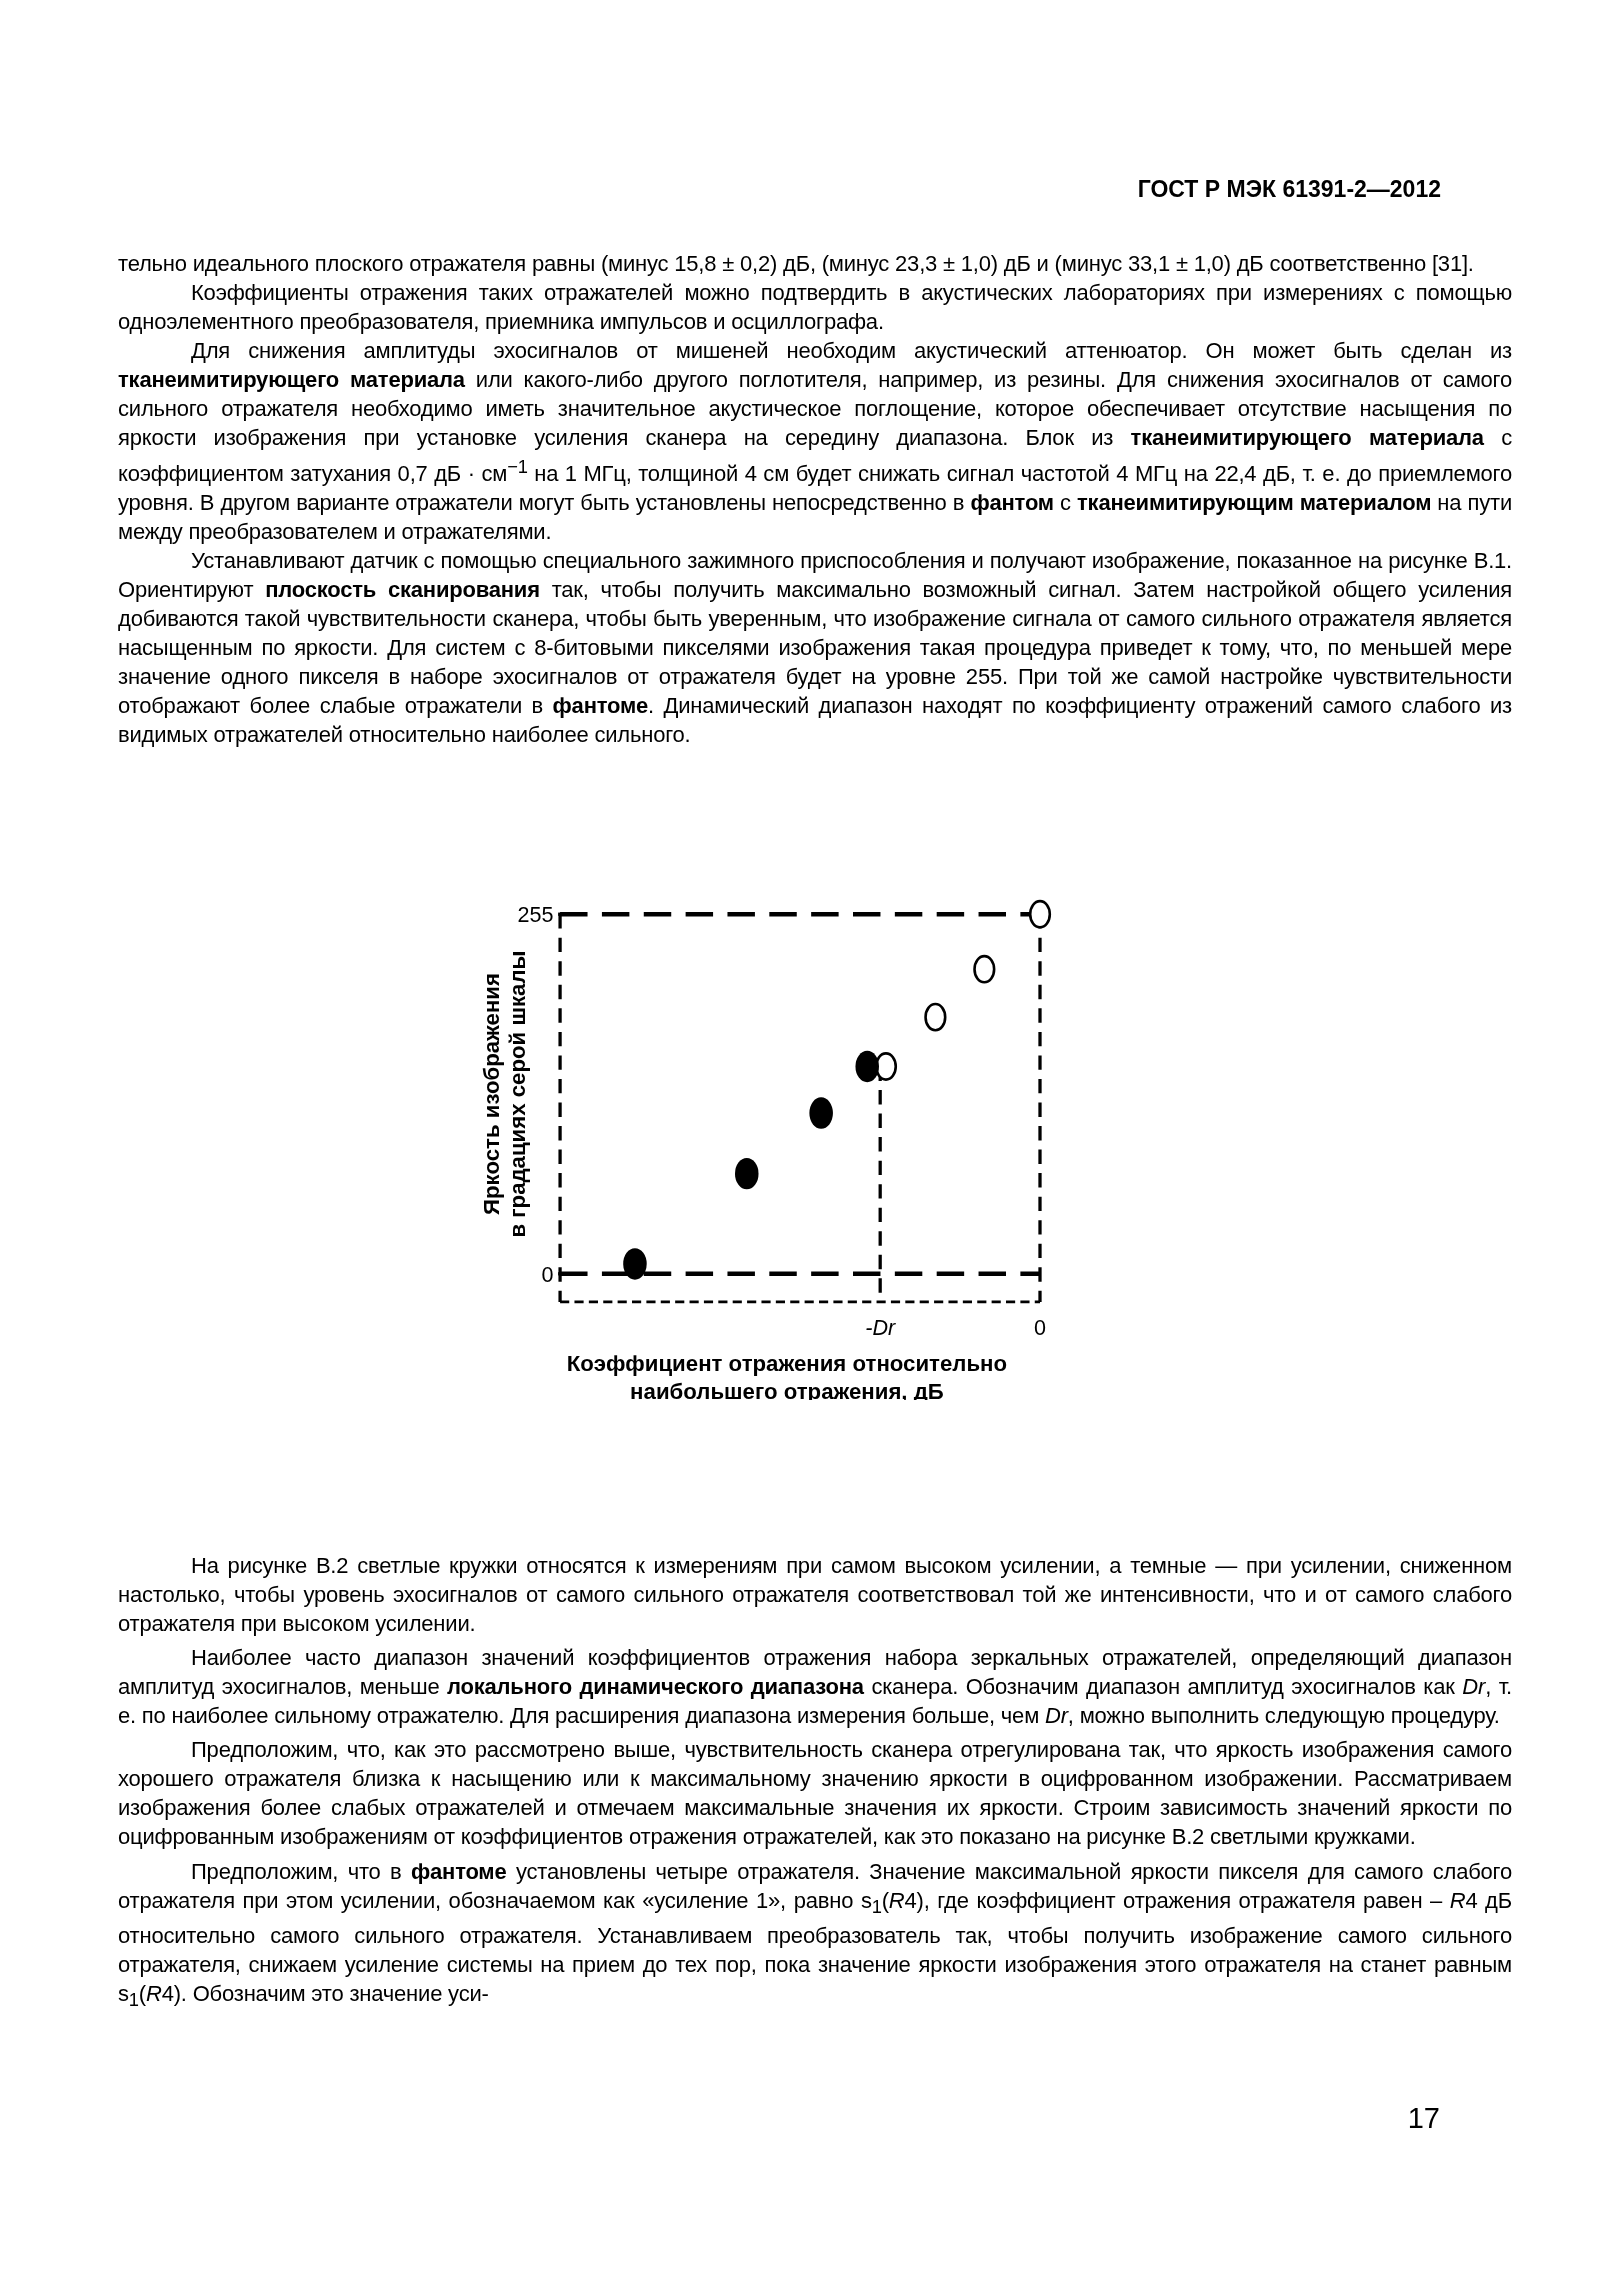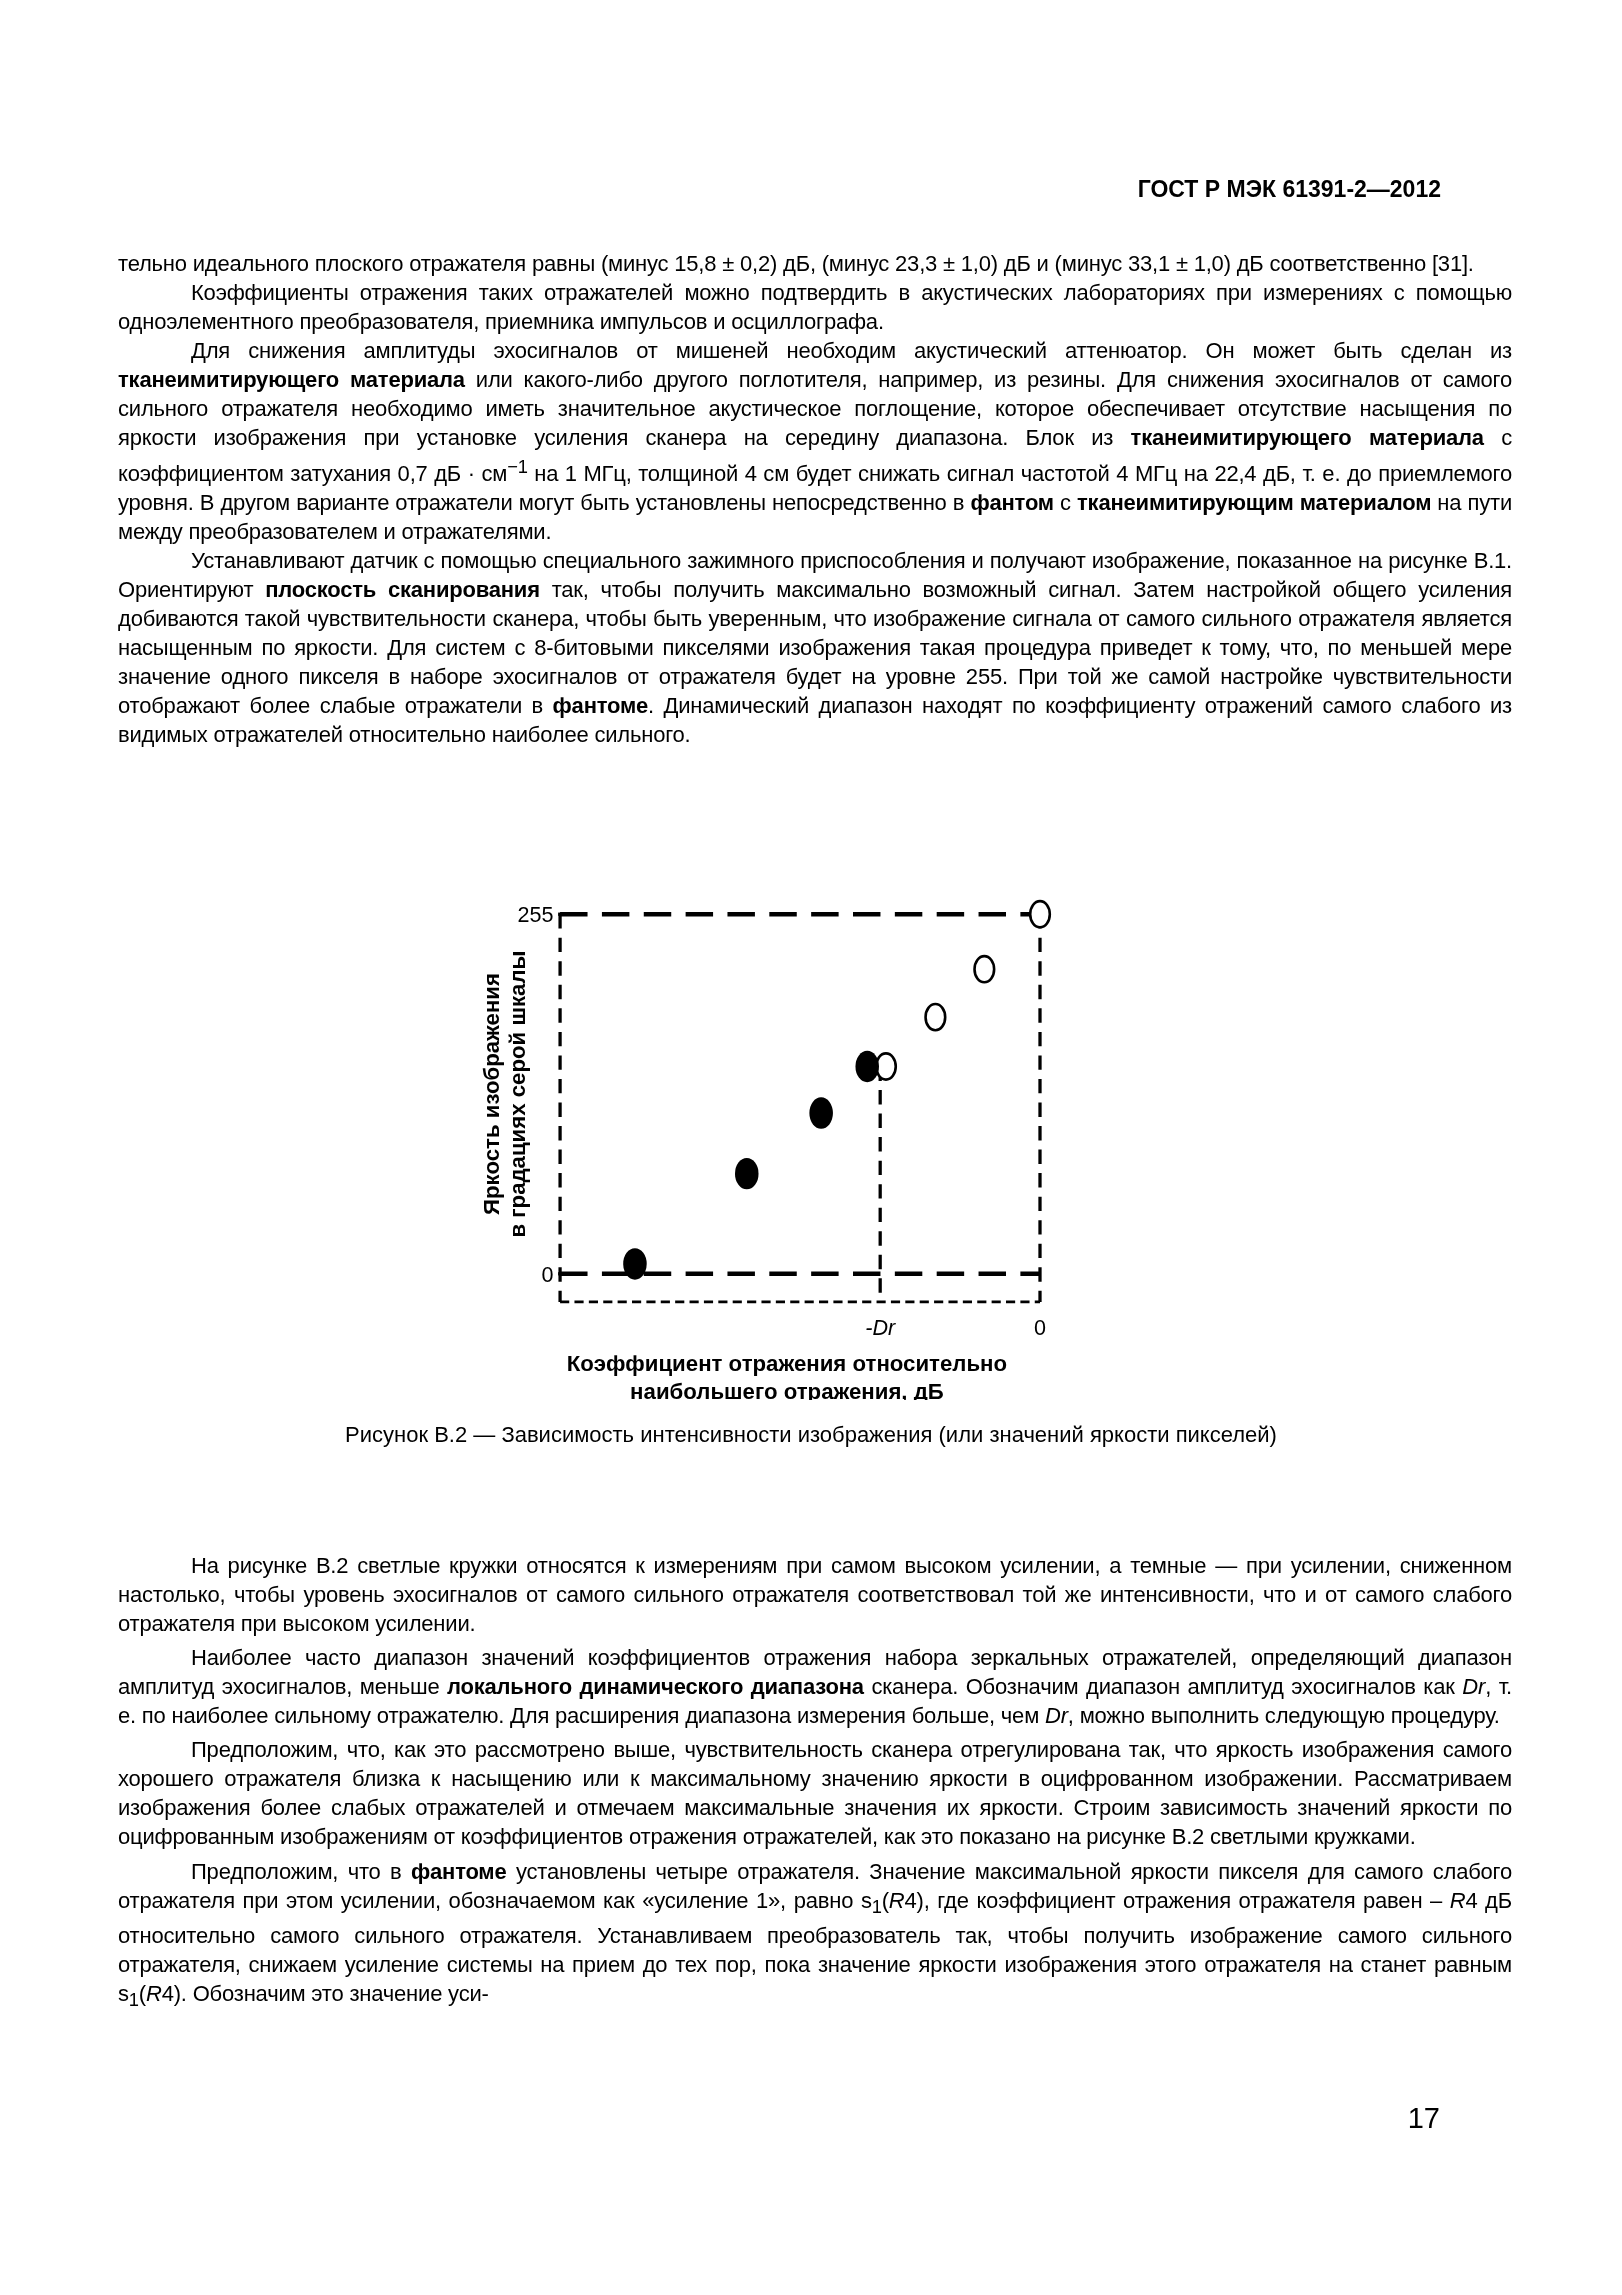--- a/index.html
+++ b/index.html
@@ -64,21 +64,20 @@
       <text class="axis-lbl" id="xtick-0" text-anchor="middle" x="890" y="680">0</text>
       <text class="axis-title" id="ylabel-1" text-anchor="middle" x="0" y="0" transform="translate(62,312) rotate(-90)">Яркость изображения</text>
       <text class="axis-title" id="ylabel-2" text-anchor="middle" x="0" y="0" transform="translate(102,312) rotate(-90)">в градациях серой шкалы</text>
       <text class="axis-title" id="xlabel-1" text-anchor="middle" x="503" y="735">Коэффициент отражения относительно</text>
       <text class="axis-title" id="xlabel-2" text-anchor="middle" x="503" y="778">наибольшего отражения, дБ</text>
     </g>
   </svg>
 </div>
 
 <div class="caption">
-  <div>Рисунок В.2 — Зависимость интенсивности изображения (или значений яркости пикселей)</div>
 </div>
 
 <div class="content after">
   <p class="indent"><span>На рисунке В.2 светлые кружки относятся к измерениям при самом высоком усилении, а темные — при усилении, сниженном настолько, чтобы уровень эхосигналов от самого сильного отражателя соответствовал той же интенсивности, что и от самого слабого отражателя при высоком усилении.</span></p>
   <p class="indent gap"><span>Наиболее часто диапазон значений коэффициентов отражения набора зеркальных отражателей, определяющий диапазон амплитуд эхосигналов, меньше </span><b>локального динамического диапазона</b><span> сканера. Обозначим диапазон амплитуд эхосигналов как </span><i>Dr</i><span>, т. е. по наиболее сильному отражателю. Для расширения диапазона измерения больше, чем </span><i>Dr</i><span>, можно выполнить следующую процедуру.</span></p>
   <p class="indent gap"><span>Предположим, что, как это рассмотрено выше, чувствительность сканера отрегулирована так, что яркость изображения самого хорошего отражателя близка к насыщению или к максимальному значению яркости в оцифрованном изображении. Рассматриваем изображения более слабых отражателей и отмечаем максимальные значения их яркости. Строим зависимость значений яркости по оцифрованным изображениям от коэффициентов отражения отражателей, как это показано на рисунке В.2 светлыми кружками.</span></p>
   <p class="indent gap"><span>Предположим, что в </span><b>фантоме</b><span> установлены четыре отражателя. Значение максимальной яркости пикселя для самого слабого отражателя при этом усилении, обозначаемом как «усиление 1», равно s</span><sub>1</sub><span>(</span><i>R</i><span>4), где коэффициент отражения отражателя равен – </span><i>R</i><span>4 дБ относительно самого сильного отражателя. Устанавливаем преобразователь так, чтобы получить изображение самого сильного отражателя, снижаем усиление системы на прием до тех пор, пока значение яркости изображения этого отражателя на станет равным s</span><sub>1</sub><span>(</span><i>R</i><span>4). Обозначим это значение уси-</span></p>
 </div>
 
 <div class="pagenum">17</div>

